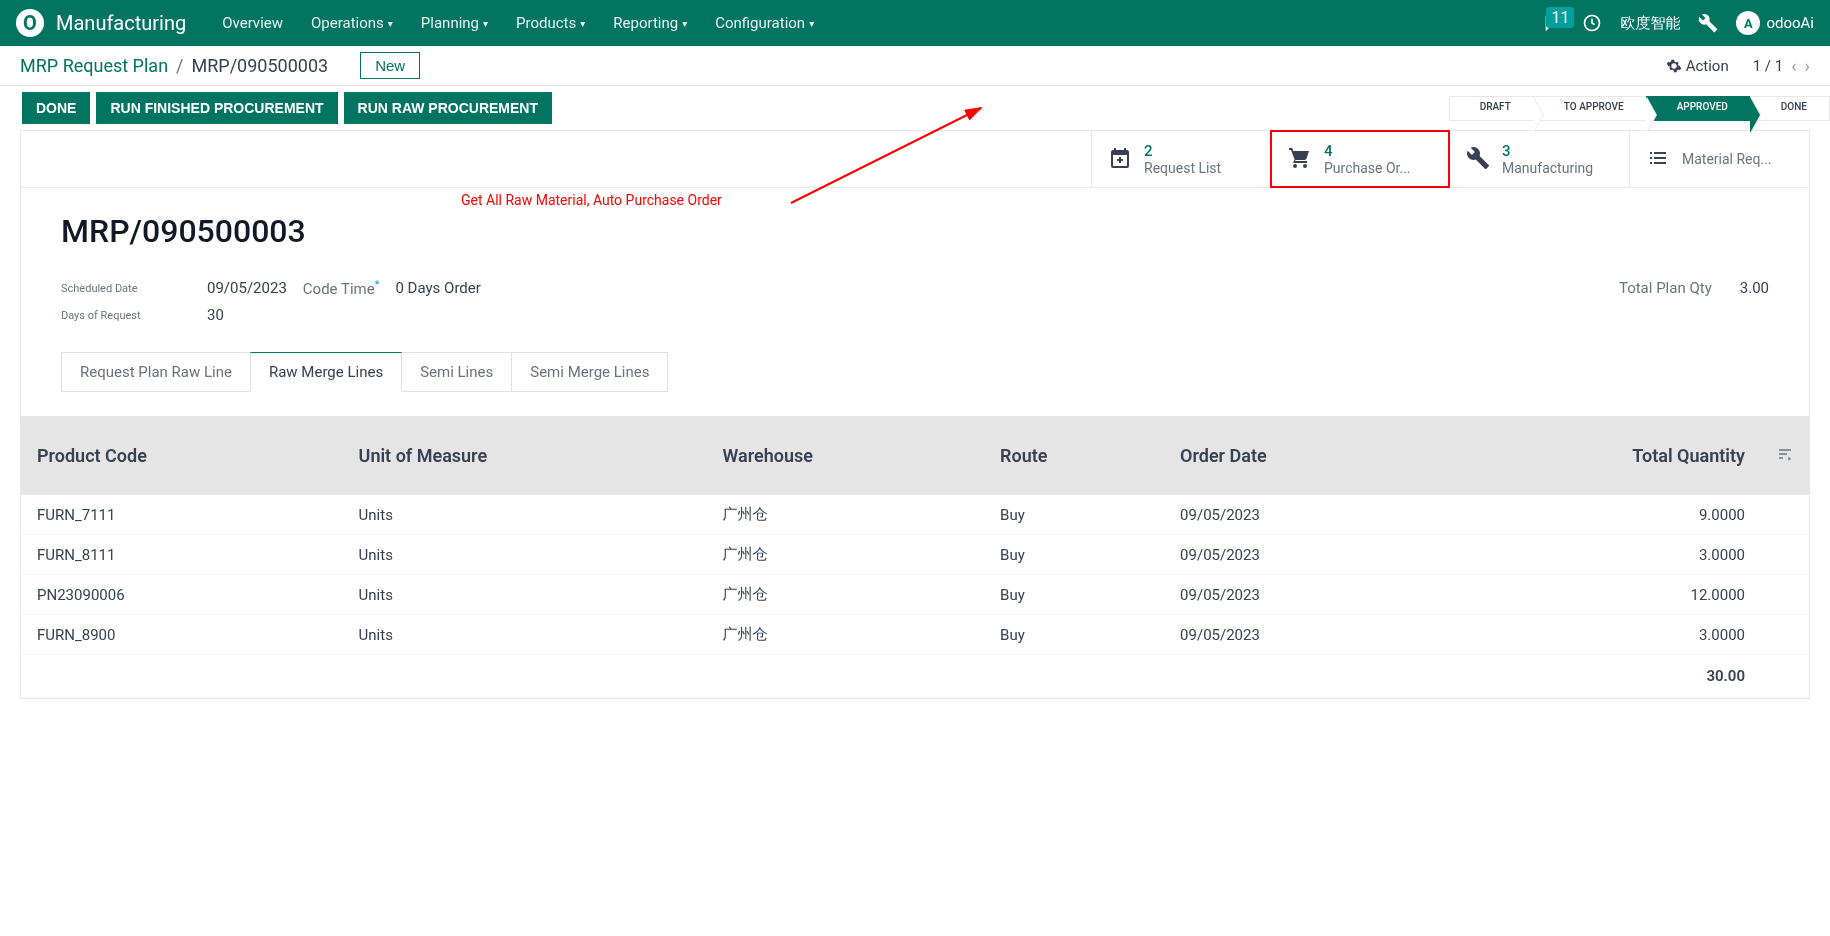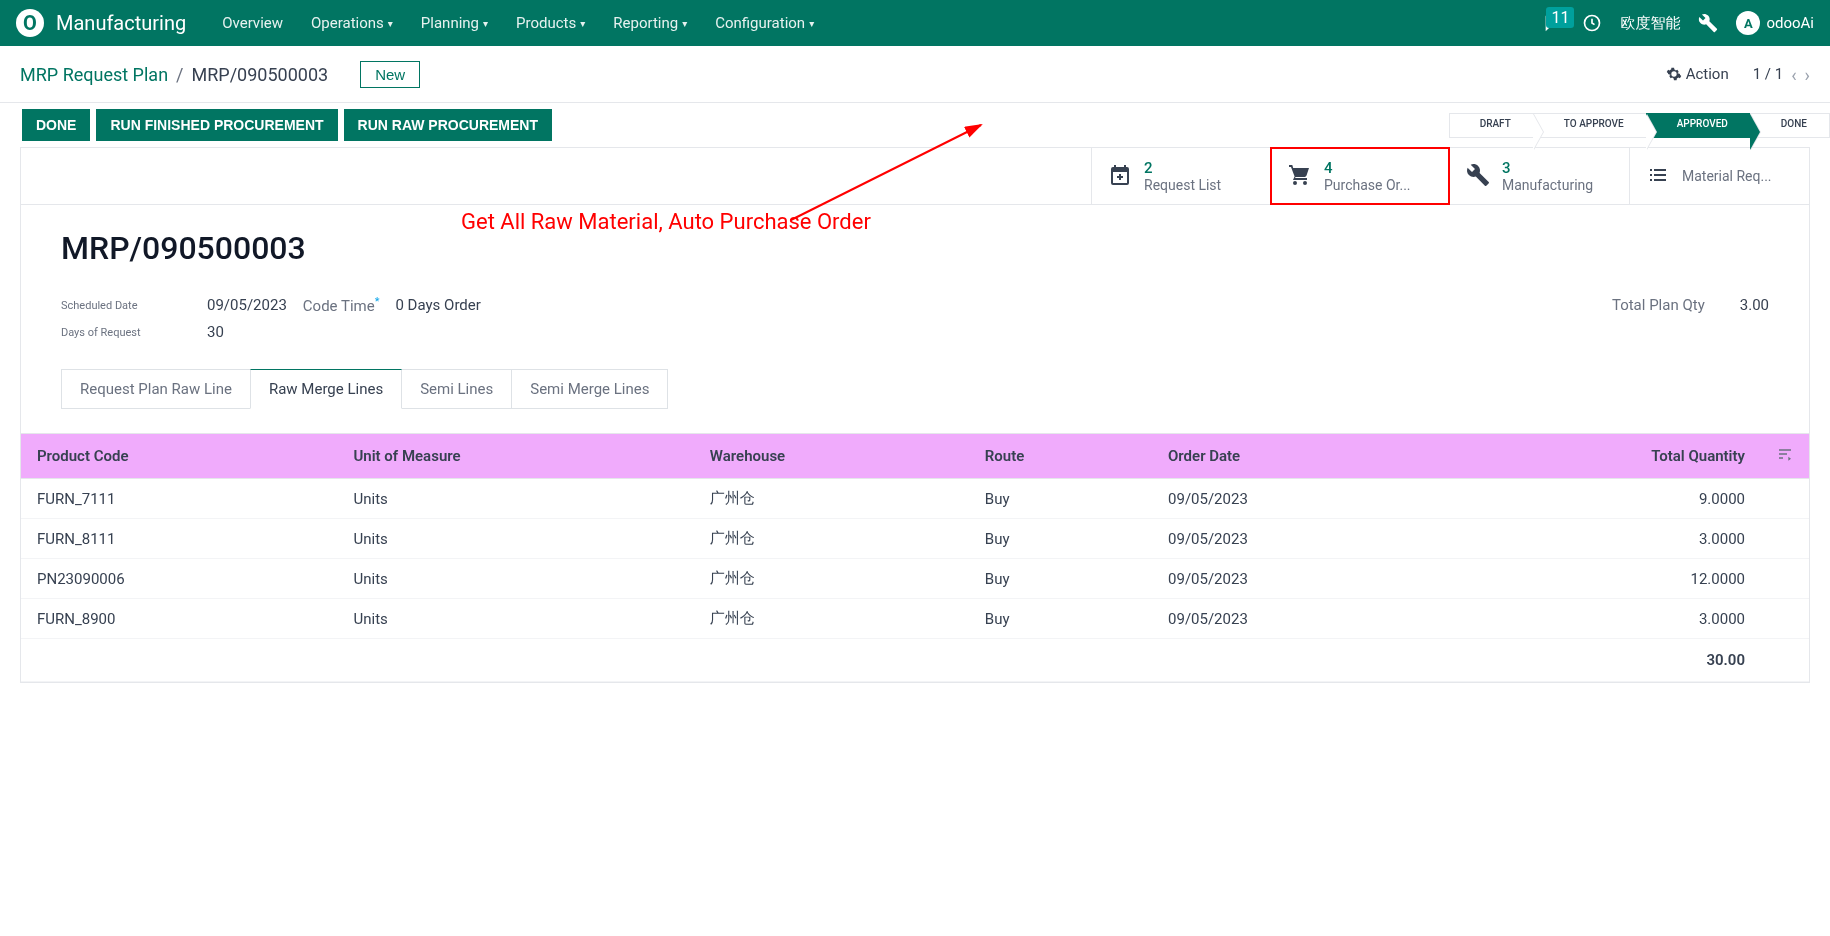--- a/index.html
+++ b/index.html
@@ -12,21 +12,21 @@
 .nav-menu { display: flex; gap: 4px; }
 .nav-menu a { color: rgba(255,255,255,0.9); text-decoration:none; padding: 8px 12px; font-size:15px; display:flex; align-items:center; gap:4px;}
 .nav-spacer { flex: 1; }
 .nav-right { display:flex; align-items:center; gap:18px; color:#fff; font-size:15px;}
 .nav-right .nav-icon { cursor:pointer; display:inline-flex; align-items:center; }
 .chat-badge { position: relative; display:inline-flex;}
 .chat-badge .badge { position:absolute; top:-6px; right:-10px; background:#00A09D; color:#fff; font-size:16px; padding:1px 5px; border-radius:3px;}
 .avatar-circle { width:24px; height:24px; border-radius:50%; background:#fff; color:#017562; display:inline-flex; align-items:center; justify-content:center; font-weight:bold; font-size:13px; }
 
 
-.breadcrumb-bar { height: 57px; border-bottom:1px solid #e5e7eb; display:flex; align-items:center; padding: 0 20px; }
+.breadcrumb-bar { height: 40px; border-bottom:1px solid #e5e7eb; display:flex; align-items:center; padding: 0 20px; }
 .breadcrumb { font-size: 18px; display:flex; align-items:center; gap:8px; flex:1; }
 .breadcrumb a { color:#017562; text-decoration:none; }
 .breadcrumb .sep { color:#6b7280; }
 .breadcrumb .current { color:#374151; }
 .btn-new { border:1px solid #017562; color:#017562; background:#fff; padding:4px 14px; font-size:15px; margin-left:24px; cursor:pointer; }
 .bar-right { display:flex; align-items:center; gap:24px; color:#374151; font-size:15px;}
 .action-btn { display:flex; align-items:center; gap:4px; cursor:pointer; }
 .pager { display:flex; align-items:center; gap:8px; }
 .pager .chev { color:#9ca3af; font-size:18px; cursor:pointer; }
 
@@ -50,38 +50,38 @@
 .statbuttons { display:flex; justify-content:flex-end; border-bottom:1px solid #e5e7eb; }
 .statbtn { border-left:1px solid #e5e7eb; padding:10px 16px; min-width:180px; display:flex; align-items:center; gap:12px; cursor:pointer; }
 .statbtn .num { color:#017562; font-weight:500; font-size:15px;}
 .statbtn .lbl { color:#6b7280; font-size:14px;}
 .statbtn svg { width:24px; height:24px; fill:#374151; }
 .statbtn.highlight { border:2px solid red; margin:-1px; z-index:3; position:relative;}
 
 
 .sheet-body { padding: 24px 40px; }
 .rec-title { font-size: 32px; font-weight:500; color:#111827; margin-bottom:28px; }
-.annotation { color:red; font-size:22px; position:absolute; }
+.annotation { color:red; font-size:14px; position:absolute; }
 .annotation-wrap { position:relative; }
 
 .fields-row { display:flex; gap:80px; margin-bottom:8px; }
 .field-group { display:flex; align-items:center; gap:16px; }
 .field-label { color:#6b7280; width:130px; font-size:11px;}
 .field-label2 { color:#6b7280; font-size:15px;}
 .field-value { color:#374151; font-size:15px;}
 .star { color:#0ea5e9; font-size:11px; vertical-align: super;}
 
 
 .tabs { display:flex; margin-top:28px; border-bottom:0;}
 .tab { border:1px solid #dee2e6; border-bottom:1px solid #dee2e6; background:#fff; padding:10px 18px; margin-right:-1px; color:#6b7280; cursor:pointer; font-size:15px;}
 .tab.active { border-top:1px solid #017562; border-bottom:1px solid #fff; color:#374151; position:relative; z-index:1;}
 
 
 .tbl { width:100%; border-collapse:collapse; margin-top:0; }
-.tbl th { text-align:left; font-weight:600; color:#374151; padding:12px 16px; background:#f0abfc; border-top:1px solid #e5e7eb; border-bottom:1px solid #e5e7eb; font-size:15px;}
+.tbl th { text-align:left; font-weight:600; color:#374151; padding:28px 16px; background:#e5e5e5; border-top:1px solid #e5e7eb; border-bottom:1px solid #e5e7eb; font-size:18px;}
 .tbl th.num, .tbl td.num { text-align:right; }
 .tbl td { padding:10px 16px; border-bottom:1px solid #f3f4f6; font-size:15px; color:#374151;}
 .tbl .opt-col { width:40px; text-align:center; color:#6b7280;}
 .tbl tfoot td { font-weight:600; padding:12px 16px; border-top:1px solid #e5e7eb;}
 
 .arrow-line { position:absolute; pointer-events:none; }
 </style>
 </head>
 <body>
 
@@ -215,21 +215,21 @@
 
       <div class="fields-row">
         <div class="field-group">
           <span class="field-label">Scheduled Date</span>
           <span class="field-value">09/05/2023</span>
           <span class="field-label2"><span>Code Time</span><span class="star">*</span></span>
           <span class="field-value">0 Days Order</span>
         </div>
         <div class="field-group" style="margin-left:auto;">
           <span class="field-label2">Total Plan Qty</span>
-          <span class="field-value" style="margin-left:19px;">3.00</span>
+          <span class="field-value" style="margin-left:12px;">3.00</span>
         </div>
       </div>
       <div class="fields-row">
         <div class="field-group">
           <span class="field-label">Days of Request</span>
           <span class="field-value">30</span>
         </div>
       </div>
 
       <div class="tabs" id="tabs">

